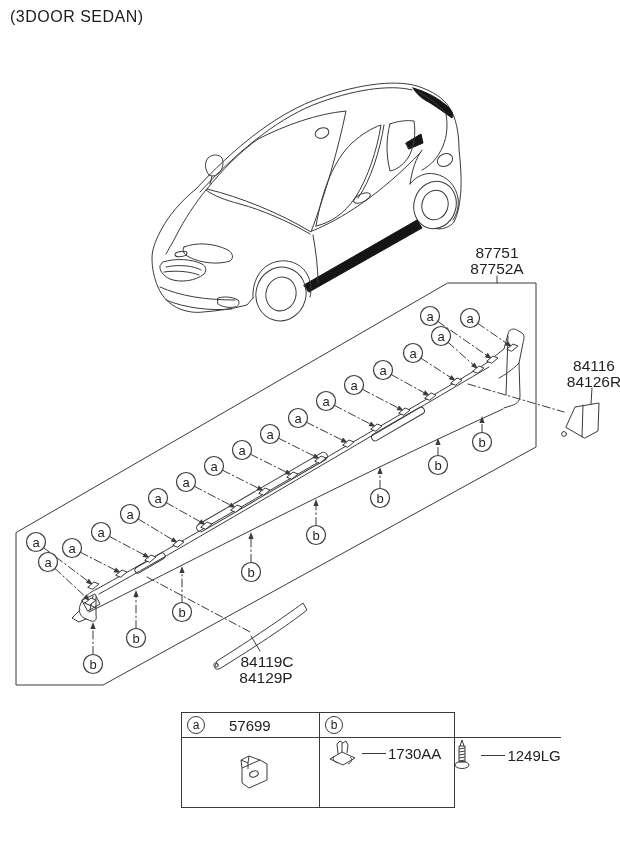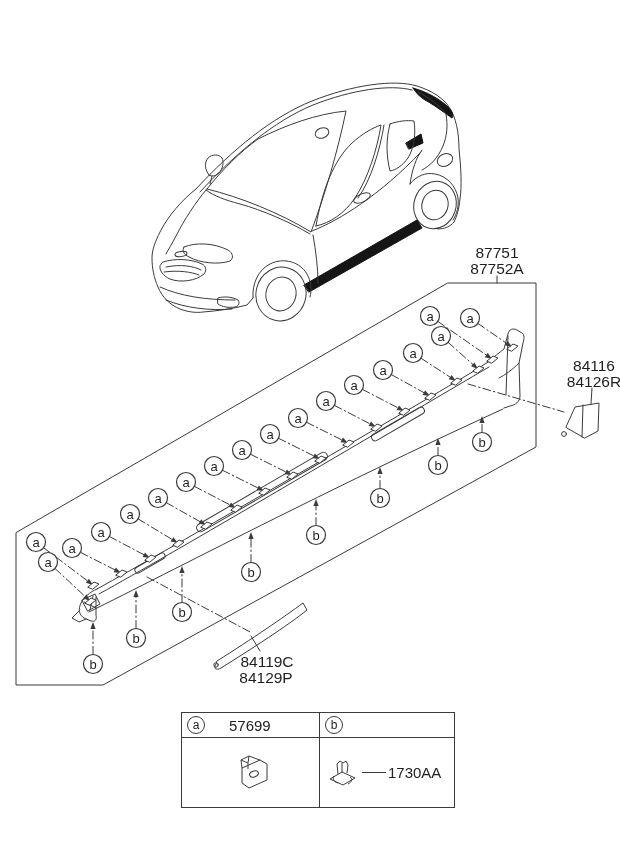--- a/index.html
+++ b/index.html
@@ -16,32 +16,33 @@
   svg.diagram .callout-circle{fill:#fff;stroke:#3b3b3b;stroke-width:1.2;}
   svg.diagram .callout-letter{font-size:13px;fill:#1f1f1f;}
   svg.diagram .tab{fill:#fff;}
   
   .legend{position:absolute;left:181px;top:712px;width:272px;height:94px;border:1.5px solid #3b3b3b;
           display:grid;grid-template-columns:138px 1fr;grid-template-rows:25px 1fr;background:#fff;}
   .legend .cell{border-color:#3b3b3b;display:flex;align-items:center;}
   .legend .hdr-a{border-right:1.2px solid #3b3b3b;border-bottom:1.2px solid #3b3b3b;padding-left:5px;gap:24px;}
   .legend .hdr-b{border-bottom:1.2px solid #3b3b3b;padding-left:5px;}
   .legend .bod-a{border-right:1.2px solid #3b3b3b;justify-content:center;}
-  .legend .bod-b{flex-direction:column;justify-content:center;gap:4px;padding-left:6px;align-items:flex-start;}
+  .legend .bod-b{flex-direction:row;justify-content:center;gap:4px;padding-left:6px;align-items:flex-start;}
   .letter-circle{display:inline-flex;width:16px;height:16px;border:1.2px solid #3b3b3b;border-radius:50%;
           align-items:center;justify-content:center;font-size:12px;line-height:1;background:#fff;flex:0 0 auto;}
   .pn{font-size:15px;}
   .fastener-row{display:flex;align-items:center;gap:2px;}
   .lead{width:24px;height:0;border-top:1.1px solid #3b3b3b;}
 </style>
 </head>
 <body>
 
 <div class="canvas">
 
+  <div class="page-title">(3DOOR SEDAN)</div>
 
   <svg class="diagram" width="620" height="848" viewBox="0 0 620 848">
 
     <g>
 
       <path d="M196,189 C232,150 272,117 312,101 C352,85 394,79 417,86 C433,91 444,99 449,107 C456,117 459,133 459,149 C461,168 462,186 460,199 C459,209 457,216 454,222"></path>
       <path d="M200,192 C235,154 274,121 313,105 C351,90 390,84 412,90"></path>
 
       <path class="dark" d="M413,88 C428,92 441,100 448,107 C452,111 454,115 452,118 C446,114 436,106 425,100 C420,97 416,93 413,88 Z"></path>
       <path d="M418,92 C430,98 440,106 446,114"></path>
@@ -279,15 +280,27 @@
         <svg width="34" height="30" viewBox="0 0 34 30">
           <g fill="none" stroke="#3b3b3b" stroke-width="1" stroke-linejoin="round">
             <path d="M4,21 L16,14 L29,20 L17,27 Z"></path>
             <path d="M12,16 L11,6 L14,3 L17,5 L20,3 L22,7 L21,15"></path>
             <path d="M16,5 L16,14 M8,18 C6,21 8,24 12,25 M24,19 C27,21 26,24 22,26"></path>
           </g>
         </svg>
         <span class="lead"></span>
         <span class="pn">1730AA</span>
       </div>
+      <div class="fastener-row">
+        <svg width="34" height="34" viewBox="0 0 34 34">
+          <g fill="none" stroke="#3b3b3b" stroke-width="1" stroke-linejoin="round">
+            <path d="M15,8 L17,2 L19,8"></path>
+            <path d="M14,8 L20,8 L20,24 L14,24 Z"></path>
+            <path d="M14,11 L20,10 M14,14 L20,13 M14,17 L20,16 M14,20 L20,19 M14,23 L20,22"></path>
+            <ellipse cx="17" cy="27" rx="7" ry="3.5"></ellipse>
+          </g>
+        </svg>
+        <span class="lead"></span>
+        <span class="pn">1249LG</span>
+      </div>
     </div>
   </div>
 </div>
 
 </body></html>

